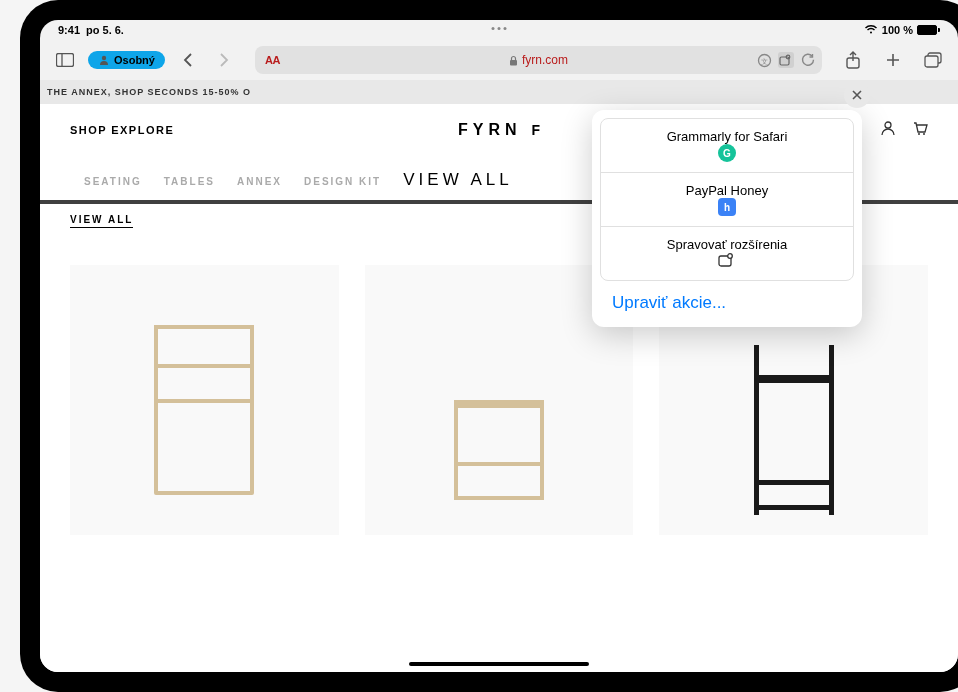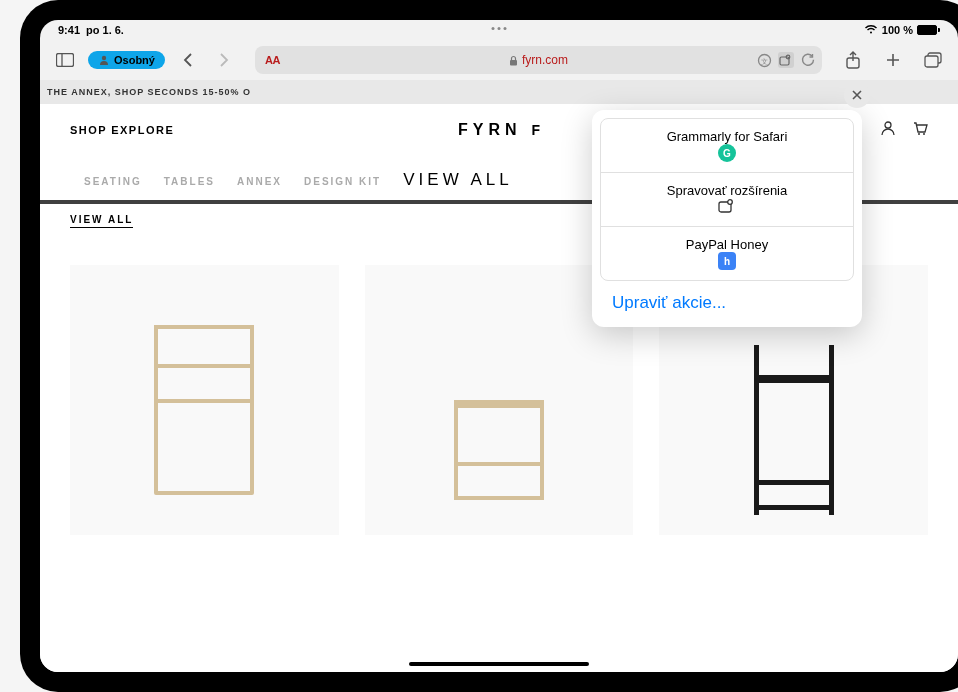--- a/index.html
+++ b/index.html
@@ -393,21 +393,21 @@
   </style>
 </head>
 <body>
 
 <div class="ipad-frame">
   <div class="screen">
 
     <div class="status-bar">
       <div class="status-left">
         <span>9:41</span>
-        <span>po 1. 6.</span>
+        <span>po 5. 6.</span>
       </div>
       <div class="status-dots">
         <span></span>
           <span></span>
           <span></span>
       </div>
       <div class="status-right">
         <span>
           <svg width="14" height="10" viewBox="0 0 14 10">
               <path d="M7 9.5a1 1 0 100-2 1 1 0 000 2zm-3-3a4.2 4.2 0 016 0l1-1a5.7 5.7 0 00-8 0l1 1zm-2-2a7 7 0 0110 0l1-1a8.5 8.5 0 00-12 0l1 1z" fill="#000"></path>
@@ -561,33 +561,33 @@
           </svg>
       </div>
       <div class="popover-list">
         <div class="popover-item">
           <span>Grammarly for Safari</span>
           <span class="ext-icon" style="background:#15c39a;border-radius:50%;">
             <span>G</span>
           </span>
         </div>
         <div class="popover-item">
+          <span>PayPal Honey</span>
+          <span class="ext-icon" style="background:#3b82f6;">
+            <span>h</span>
+          </span>
+        </div>
+        <div class="popover-item">
           <span>Spravovať rozšírenia</span>
           <span>
             <svg width="18" height="15" viewBox="0 0 18 15">
                 <rect x="1" y="4" width="12" height="10" rx="2" fill="none" stroke="#333" stroke-width="1.3"></rect>
                 <circle cx="12" cy="4" r="2.3" fill="#fff" stroke="#333" stroke-width="1.3"></circle>
               </svg>
           </span>
         </div>
-        <div class="popover-item">
-          <span>PayPal Honey</span>
-          <span class="ext-icon" style="background:#3b82f6;">
-            <span>h</span>
-          </span>
-        </div>
       </div>
       <div class="popover-edit">Upraviť akcie...</div>
     </div>
 
     <div class="home-indicator"></div>
   </div>
 </div>
 
 </body></html>

